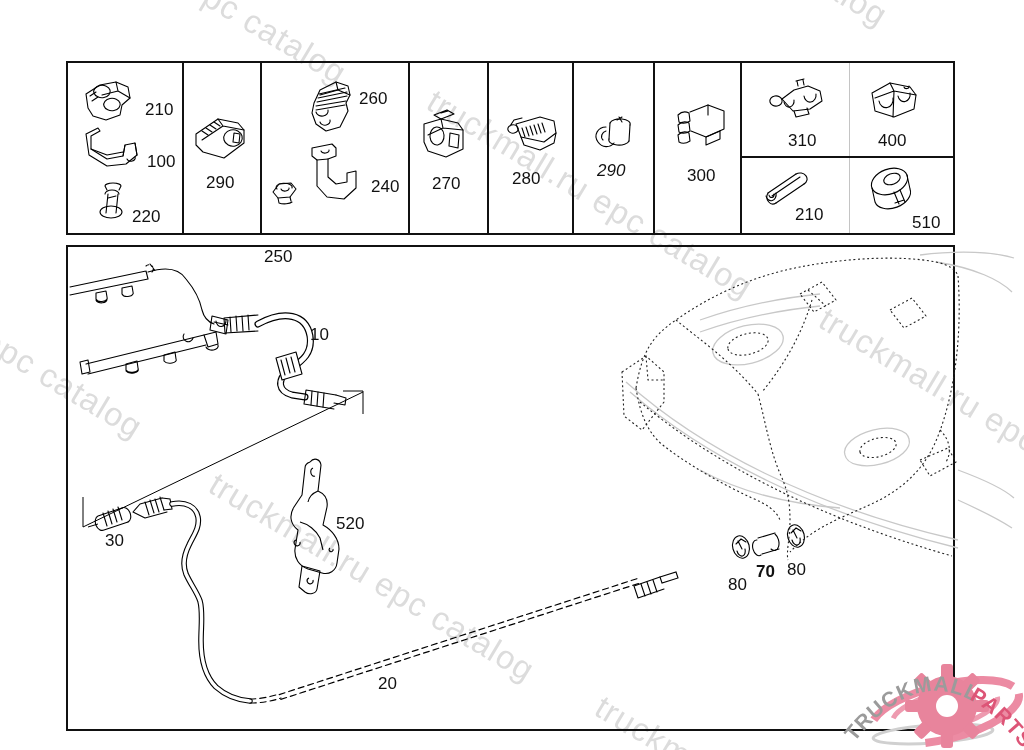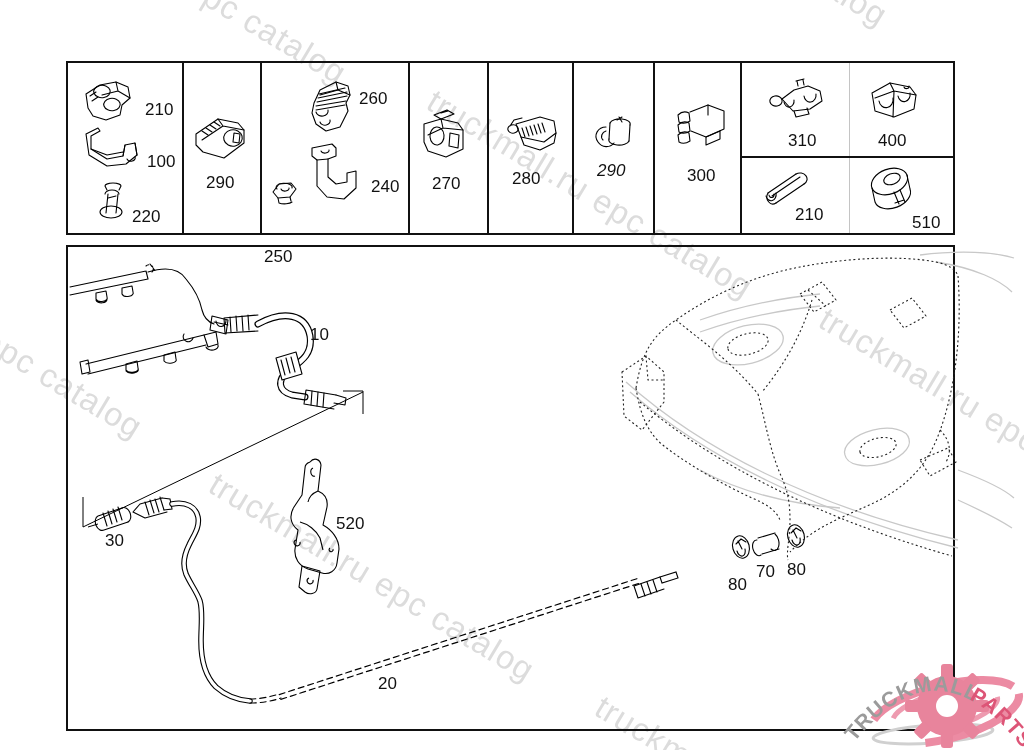--- a/index.html
+++ b/index.html
@@ -310,16 +310,16 @@
         <textPath href="#logoArc" startOffset="136" fill="#dd5577">PARTS</textPath>
       </text>
     </g>
   </svg>
 
   <div class="num" style="left:310px;top:326px;">10</div>
   <div class="num" style="left:105px;top:532px;">30</div>
   <div class="num" style="left:336px;top:515px;text-align:center;">520</div>
   <div class="num" style="left:378px;top:675px;text-align:center;">20</div>
   <div class="num" style="left:728px;top:576px;">80</div>
-  <div class="num" style="left:756px;top:563px;">70</div>
+  <div class="num" style="left:756px;top:563px;font-weight:bold;">70</div>
   <div class="num" style="left:787px;top:561px;">80</div>
 
 </div>
 
 </body></html>

